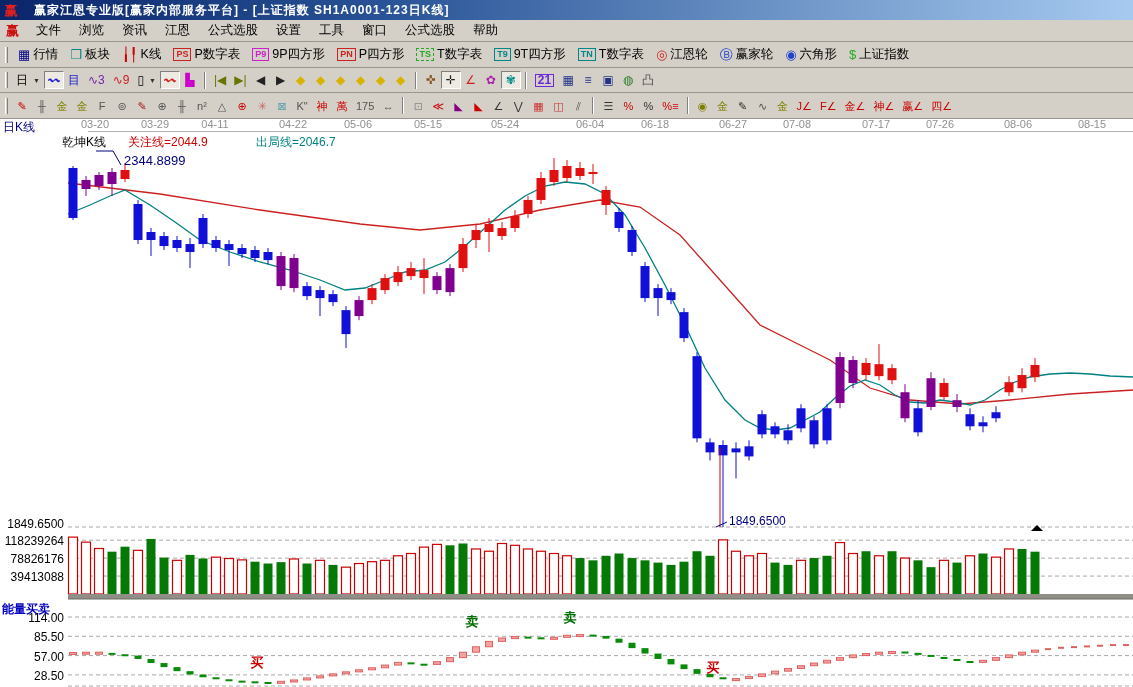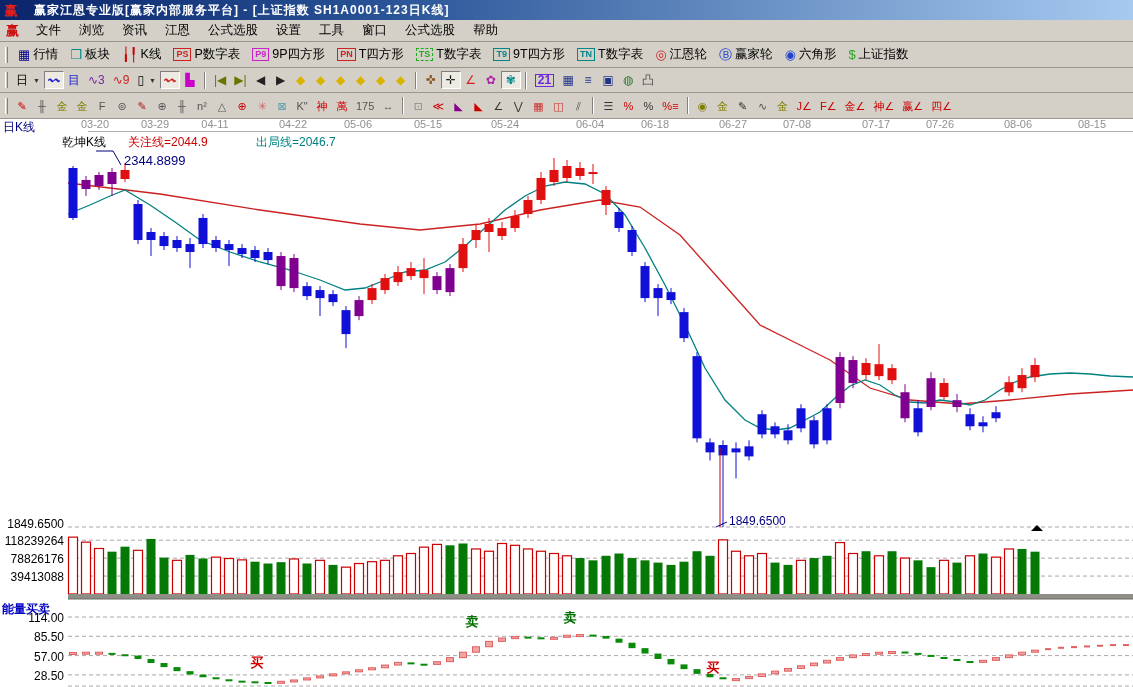--- a/index.html
+++ b/index.html
@@ -73,21 +73,21 @@
     <span class="tbtn">
       <span class="badge" style="color: rgb(204, 34, 34);">PS</span>
       <span>P数字表</span>
     </span>
     <span class="tbtn">
       <span class="badge" style="color: rgb(204, 34, 204);">P9</span>
       <span>9P四方形</span>
     </span>
     <span class="tbtn">
       <span class="badge" style="color: rgb(204, 34, 34);">PN</span>
-      <span>T四方形</span>
+      <span>P四方形</span>
     </span>
     <span class="tbtn">
       <span class="badge dashed" style="color: rgb(34, 170, 34);">TS</span>
       <span>T数字表</span>
     </span>
     <span class="tbtn">
       <span class="badge" style="color: rgb(0, 136, 136);">T9</span>
       <span>9T四方形</span>
     </span>
     <span class="tbtn">

